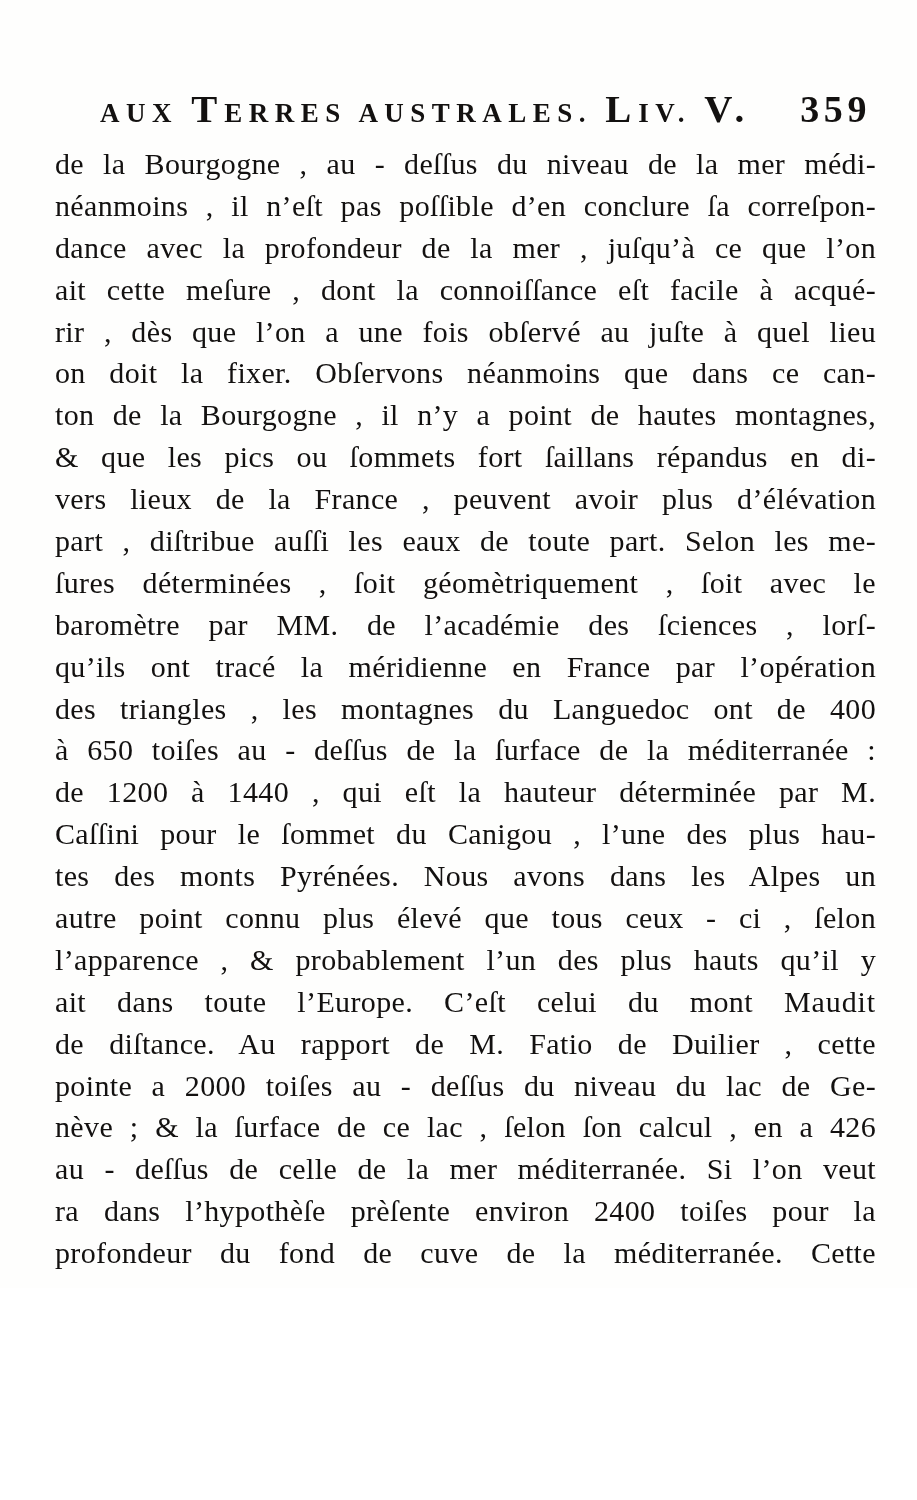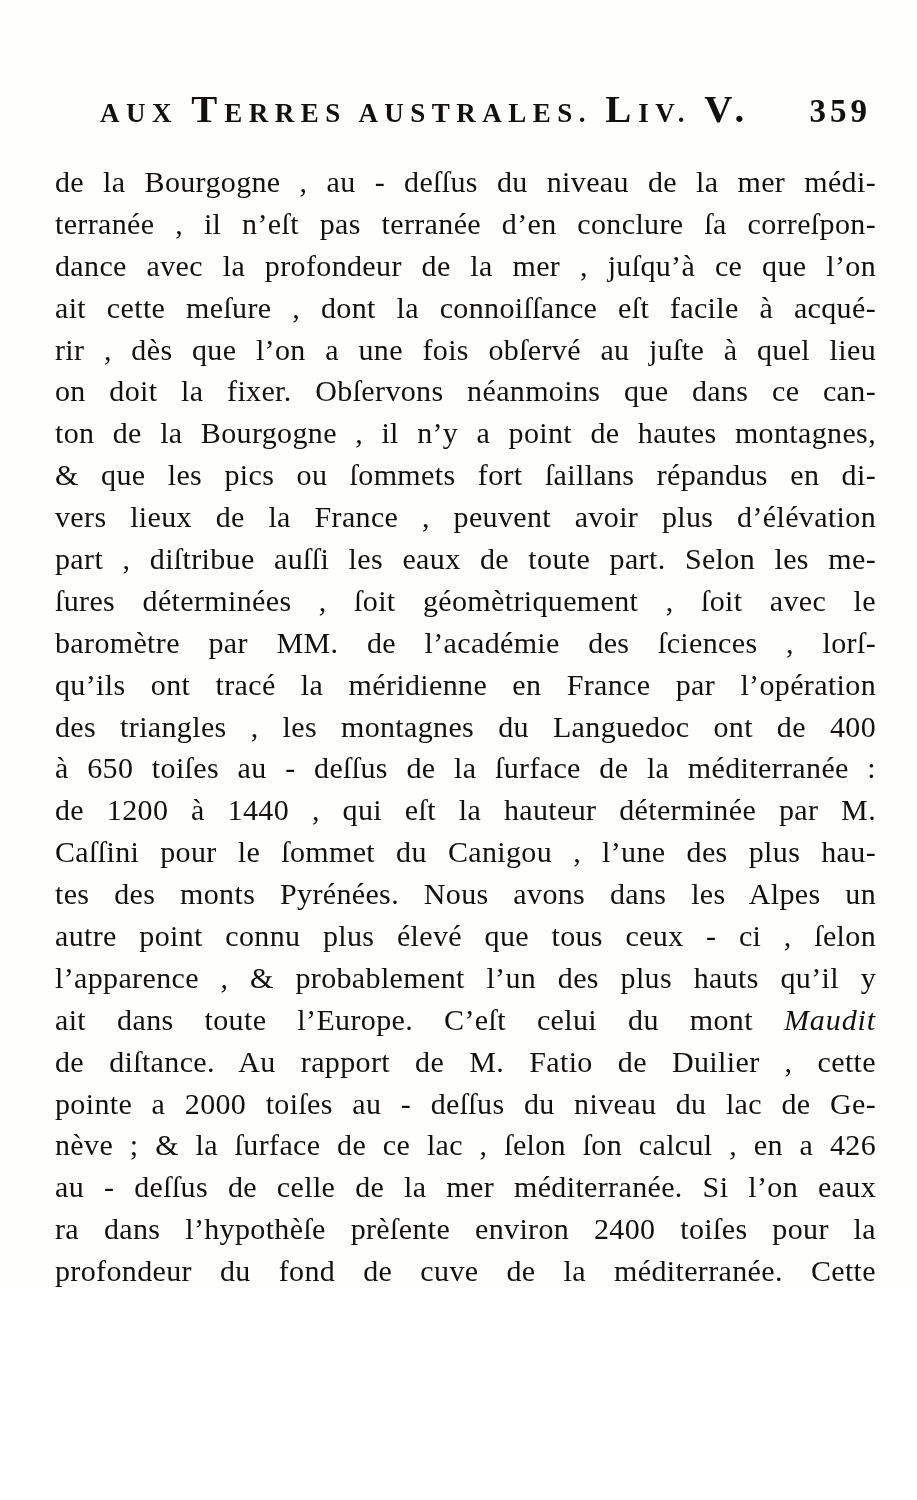--- a/index.html
+++ b/index.html
@@ -31,46 +31,45 @@
     letter-spacing: 0.24em;
     white-space: nowrap;
     font-weight: bold;
     transform: scaleY(0.98);
   }
   .header-title .lg {
     font-size: 39px;
     letter-spacing: 0.18em;
   }
   .page-number {
-    font-size: 33px;
+    font-size: 38px;
     letter-spacing: 0.12em;
     font-weight: bold;
   }
   
   .body-text {
     position: absolute;
-    top: 161px;
+    top: 143px;
     left: 55px;
     width: 821px;
     font-size: 30px;
     font-weight: 500;
   }
   .line {
     height: 41.9px;
     line-height: 41.9px;
     text-align: justify;
     text-align-last: justify;
     text-justify: inter-word;
     white-space: nowrap;
     letter-spacing: 0.012em;
     word-spacing: 0.06em;
   }
   .line span { display: inline; }
   .line .it {
-    font-style: italic;
     letter-spacing: 0.03em;
   }
   
   .speck {
     position: absolute;
     background: #2a2520;
     border-radius: 1px;
   }
   .speck-1 { left: 100px; top: 1437px; width: 9px;  height: 7px; opacity: .9; }
   .speck-2 { left: 103px; top: 1451px; width: 4px;  height: 10px; opacity: .8; }
@@ -81,21 +80,21 @@
 
 <div class="page">
 
   <div class="header">
     <div class="header-title" id="header-title"><span>AUX </span><span class="lg">T</span><span>ERRES AUSTRALES. </span><span class="lg">L</span><span>IV. </span><span class="lg">V.</span></div>
     <div class="page-number">359</div>
   </div>
 
   <div class="body-text" id="body-lines">
       <div class="line"><span>de la Bourgogne , au - deſſus du niveau de la mer médi-</span></div>
-      <div class="line"><span>terranée , il n’eſt pas terranée d’en conclure ſa correſpon-</span></div>
+      <div class="line"><span>néanmoins , il n’eſt pas poſſible d’en conclure ſa correſpon-</span></div>
       <div class="line"><span>dance avec la profondeur de la mer , juſqu’à ce que l’on</span></div>
       <div class="line"><span>ait cette meſure , dont la connoiſſance eſt facile à acqué-</span></div>
       <div class="line"><span>rir , dès que l’on a une fois obſervé au juſte à quel lieu</span></div>
       <div class="line"><span>on doit la fixer. Obſervons néanmoins que dans ce can-</span></div>
       <div class="line"><span>ton de la Bourgogne , il n’y a point de hautes montagnes,</span></div>
       <div class="line"><span>&amp; que les pics ou ſommets fort ſaillans répandus en di-</span></div>
       <div class="line"><span>vers lieux de la France , peuvent avoir plus d’élévation</span></div>
       <div class="line"><span>part , diſtribue auſſi les eaux de toute part. Selon les me-</span></div>
       <div class="line"><span>ſures déterminées , ſoit géomètriquement , ſoit avec le</span></div>
       <div class="line"><span>baromètre par MM. de l’académie des ſciences , lorſ-</span></div>
@@ -104,21 +103,21 @@
       <div class="line"><span>à 650 toiſes au - deſſus de la ſurface de la méditerranée :</span></div>
       <div class="line"><span>de 1200 à 1440 , qui eſt la hauteur déterminée par M.</span></div>
       <div class="line"><span>Caſſini pour le ſommet du Canigou , l’une des plus hau-</span></div>
       <div class="line"><span>tes des monts Pyrénées. Nous avons dans les Alpes un</span></div>
       <div class="line"><span>autre point connu plus élevé que tous ceux - ci , ſelon</span></div>
       <div class="line"><span>l’apparence , &amp; probablement l’un des plus hauts qu’il y</span></div>
       <div class="line"><span>ait dans toute l’Europe. C’eſt celui du mont </span><span class="it">Maudit</span></div>
       <div class="line"><span>de diſtance. Au rapport de M. Fatio de Duilier , cette</span></div>
       <div class="line"><span>pointe a 2000 toiſes au - deſſus du niveau du lac de Ge-</span></div>
       <div class="line"><span>nève ; &amp; la ſurface de ce lac , ſelon ſon calcul , en a 426</span></div>
-      <div class="line"><span>au - deſſus de celle de la mer méditerranée. Si l’on eaux</span></div>
+      <div class="line"><span>au - deſſus de celle de la mer méditerranée. Si l’on veut</span></div>
       <div class="line"><span>ra dans l’hypothèſe prèſente environ 2400 toiſes pour la</span></div>
       <div class="line"><span>profondeur du fond de cuve de la méditerranée. Cette</span></div>
     </div>
 
   <div class="speck speck-1"></div>
   <div class="speck speck-2"></div>
   <div class="speck speck-3"></div>
 
 </div>
 

